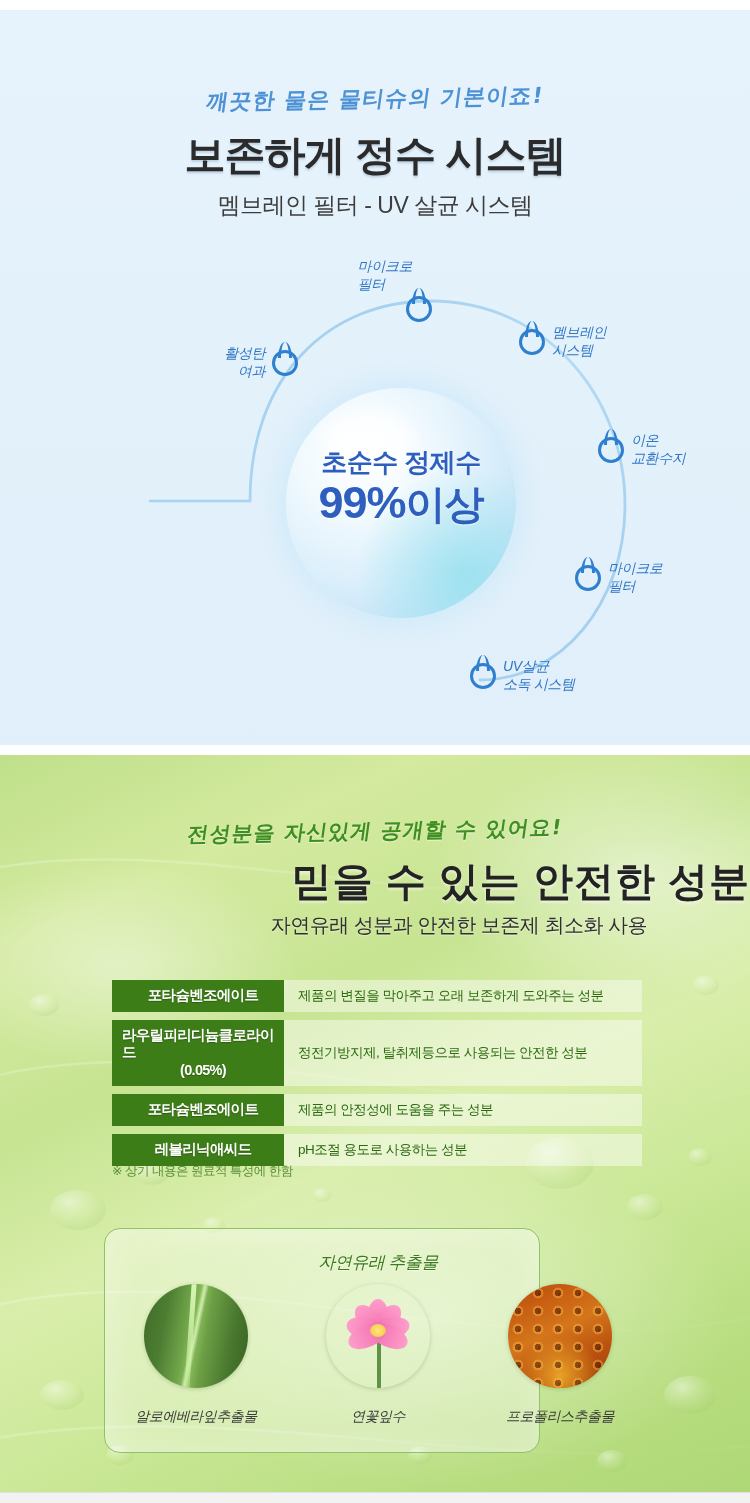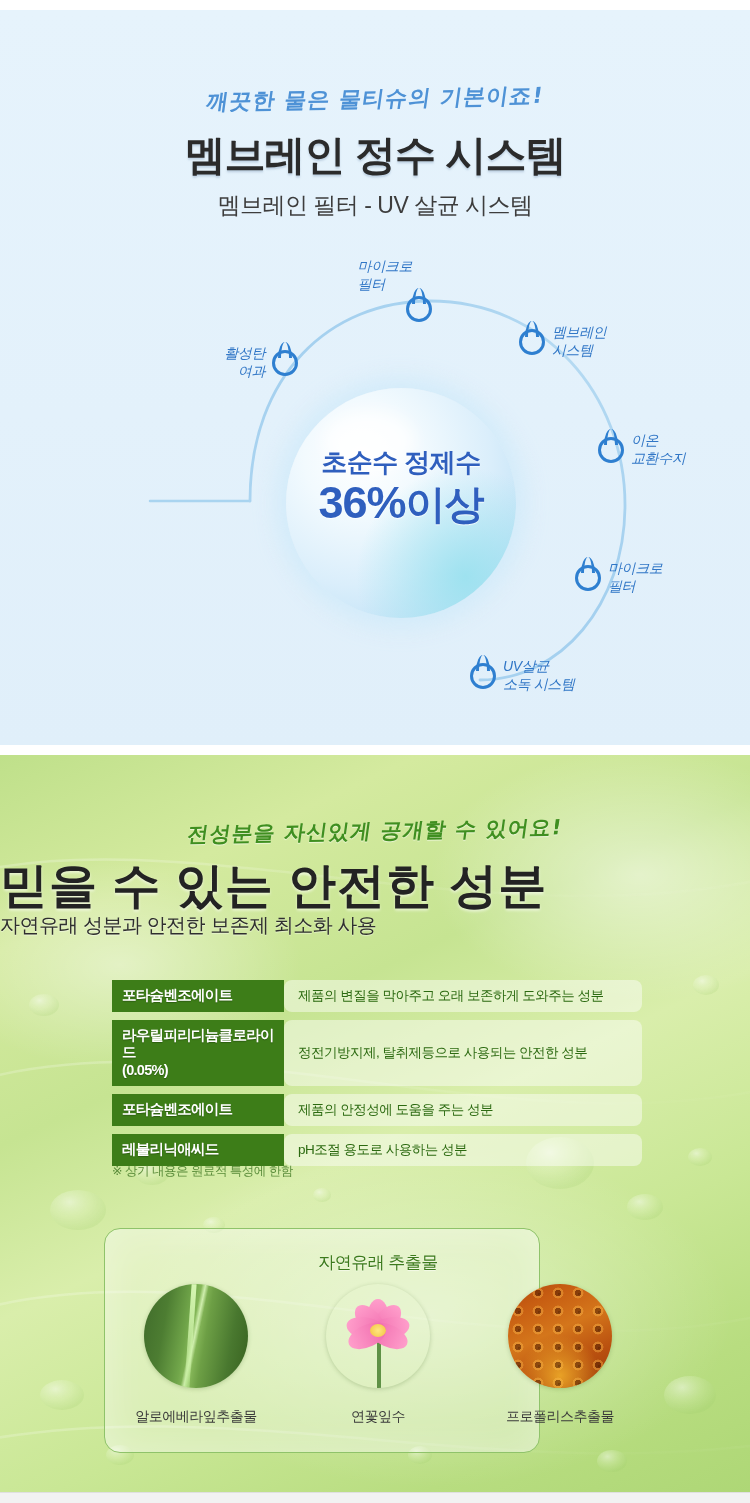--- a/index.html
+++ b/index.html
@@ -128,56 +128,58 @@
     position:absolute; inset:0; pointer-events:none; opacity:.55;
   }
   #green-eyebrow{
     position:absolute; left:0; top:62px; width:750px; text-align:center;
     color:#3f8f20; font-size:21px; font-weight:bold;
     font-family:"DejaVu Sans","Liberation Sans",sans-serif;
     transform:skewX(-9deg) rotate(-1.1deg); letter-spacing:1px;
     text-shadow:0 1px 1px rgba(255,255,255,.6);
   }
   #green-title{
-    position:absolute; left:0; top:99px; width:750px; text-align:left;
-    font-size:48px; font-weight:bold; color:#232323; letter-spacing:1px;
+    position:absolute; left:0; top:99px; width:750px; text-align:right;
+    font-size:40px; font-weight:bold; color:#232323; letter-spacing:1px;
     text-shadow:0 2px 3px rgba(255,255,255,.55);
   }
   #green-subtitle{
-    position:absolute; left:0; top:157px; width:647px; text-align:left;
+    position:absolute; left:0; top:157px; width:647px; text-align:right;
     font-size:20px; color:#2f2f2f; letter-spacing:-0.5px;
     text-shadow:0 1px 1px rgba(255,255,255,.5);
   }
 
   
   #ingredient-table{ position:absolute; left:112px; top:225px; width:530px; }
   .ing-row{ display:flex; align-items:stretch; margin-bottom:8px; }
   .ing-name{
     width:172px; flex:0 0 172px; background:#3d7d18;
     color:#ffffff; font-weight:bold; font-size:14.5px; letter-spacing:-0.7px;
     display:flex; flex-direction:column; justify-content:center;
     padding:7px 0 7px 10px; line-height:1.2;
     text-shadow:0 1px 1px rgba(0,0,0,.25);
+    align-items:center;
   }
   .ing-desc{
     flex:1; background:rgba(255,255,255,.45);
     color:#2c6a11; font-size:13.5px; letter-spacing:-0.5px;
-    display:flex; align-items:center; padding:7px 0 7px 14px;border-radius:8px;
+    display:flex; align-items:center; padding:7px 0 7px 14px;
   }
   #table-note{
     position:absolute; left:112px; top:408px;
     font-size:12.5px; color:#5a8c3a; letter-spacing:-0.5px;
   }
 
   
   #extract-box{
     position:absolute; left:104px; top:473px; width:436px; height:225px;
     border:1px solid #8fc36a; border-radius:16px;
     background:rgba(255,255,255,.30);
     box-shadow:inset 0 0 40px rgba(255,255,255,.35);
+    font-style:italic;
   }
   #extract-title{
     position:absolute; left:0; top:22px; width:546px; text-align:center;
     font-size:17px; color:#3c7a1c; letter-spacing:-0.5px; font-weight:500;
     text-shadow:0 1px 1px rgba(255,255,255,.6);
   }
   .extract-items{
     position:absolute; left:0; top:55px; width:546px;
     display:flex; justify-content:space-around; align-items:flex-start;
   }
@@ -247,21 +249,21 @@
     background:#f2f2f2; border-top:1px solid #e0e0e0;
   }
 </style>
 </head>
 <body>
 
 <div id="water-section">
 
   <div class="handwrite" id="water-eyebrow">깨끗한 물은 물티슈의 기본이죠!</div>
 
-  <div id="water-title">멤브레인 정수 시스템</div>
+  <div id="water-title">보존하게 정수 시스템</div>
 
   <div id="water-subtitle">멤브레인 필터 - UV 살균 시스템</div>
 
   <div id="diagram">
 
     <svg class="arc" width="750" height="500" viewBox="0 0 750 500">
       <defs>
         <linearGradient id="arcgrad" x1="0" y1="0" x2="1" y2="1">
           <stop offset="0%" stop-color="#9fcdee"></stop>
           <stop offset="50%" stop-color="#b5daf2"></stop>
@@ -273,21 +275,21 @@
 
       <path d="M250 256
                C250 130, 330 56, 430 56
                C545 56, 625 150, 625 260
                C625 360, 560 435, 480 435" stroke="url(#arcgrad)" stroke-width="2.8" fill="none" stroke-linecap="round"></path>
     </svg>
 
     <div class="bubble"></div>
     <div id="bubble-line1">초순수 정제수</div>
     <div id="bubble-line2">
-      <span class="big">36%</span><span class="sml">이상</span>
+      <span class="big">99%</span><span class="sml">이상</span>
     </div>
 
 
     <div class="node left" style="left:272px; top:97px;">
       <div class="drop">
         <div class="d-body"></div>
         <div class="d-tip"></div>
       </div>
       <div class="lbl">
         <div>활성탄</div>

